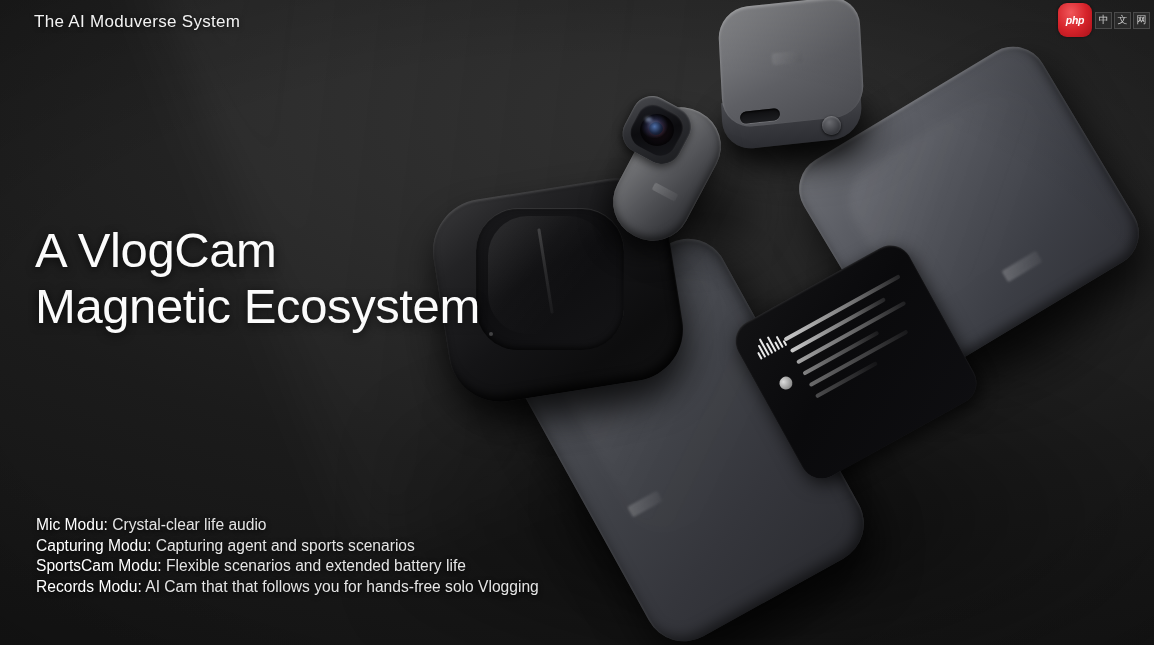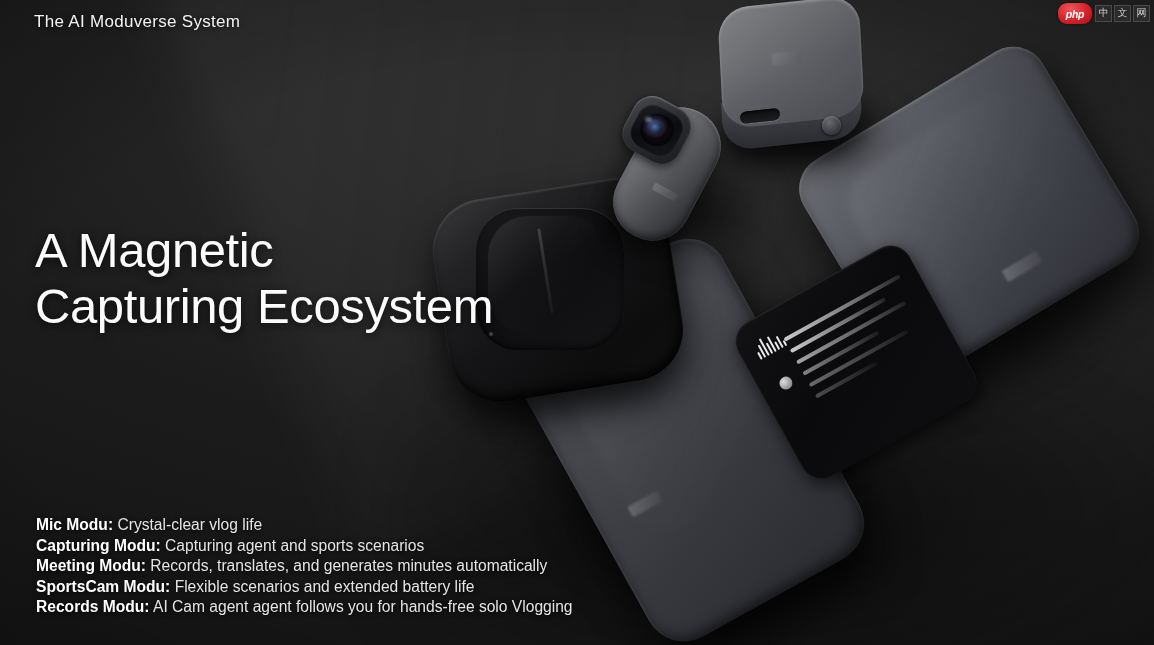--- a/index.html
+++ b/index.html
@@ -83,39 +83,39 @@
   .features {
     position: absolute;
     left: 36px;
     top: 515px;
     font-size: 15.6px;
     line-height: 20.6px;
     color: #eaeaea;
     text-shadow: 0 1px 5px rgba(0,0,0,0.85);
   }
   .feature-row { white-space: nowrap; }
-  .feature-name { font-weight: bold; color: #ffffff; }
+  .feature-name { font-weight: normal; color: #ffffff; }
   .feature-desc { font-weight: 400; color: #e4e4e4; }
 
   
   .watermark {
     position: absolute;
     right: 4px;
     top: 3px;
     display: flex;
     align-items: center;
     gap: 3px;
     z-index: 40;
   }
   .wm-php {
     display: flex;
     align-items: center;
     justify-content: center;
     width: 34px;
-    height: 21px;
+    height: 34px;
     border-radius: 9px;
     background: radial-gradient(ellipse at 38% 28%, #f0565a 0%, #d6232a 52%, #a8111a 100%);
     color: #fff;
     font-size: 10.5px;
     font-weight: bold;
     font-style: italic;
     letter-spacing: -0.2px;
     box-shadow: 0 0 3px rgba(0,0,0,0.6);
   }
   .wm-cn { display: flex; gap: 2px; }
@@ -525,44 +525,40 @@
 
   <div class="dev" id="micmodu">
     <div class="mic-body"></div>
   </div>
 
   <div class="bg-vignette"></div>
 
   <div class="eyebrow">The AI Moduverse System</div>
 
   <div class="headline">
-    <span class="hl-line">A Magnetic</span>
-    <span class="hl-line">Capturing Ecosystem</span>
+    <span class="hl-line">A VlogCam</span>
+    <span class="hl-line">Magnetic Ecosystem</span>
   </div>
 
   <div class="features">
     <div class="feature-row">
       <span class="feature-name">Mic Modu:</span>
-      <span class="feature-desc">Crystal-clear vlog life</span>
+      <span class="feature-desc">Crystal-clear life audio</span>
     </div>
     <div class="feature-row">
       <span class="feature-name">Capturing Modu:</span>
       <span class="feature-desc">Capturing agent and sports scenarios</span>
-    </div>
-    <div class="feature-row">
-      <span class="feature-name">Meeting Modu:</span>
-      <span class="feature-desc">Records, translates, and generates minutes automatically</span>
     </div>
     <div class="feature-row">
       <span class="feature-name">SportsCam Modu:</span>
       <span class="feature-desc">Flexible scenarios and extended battery life</span>
     </div>
     <div class="feature-row">
       <span class="feature-name">Records Modu:</span>
-      <span class="feature-desc">AI Cam agent agent follows you for hands-free solo Vlogging</span>
+      <span class="feature-desc">AI Cam that that follows you for hands-free solo Vlogging</span>
     </div>
   </div>
 
   <div class="watermark">
     <div class="wm-php">php</div>
     <div class="wm-cn">
       <div class="wm-box">中</div>
       <div class="wm-box">文</div>
       <div class="wm-box">网</div>
     </div>

